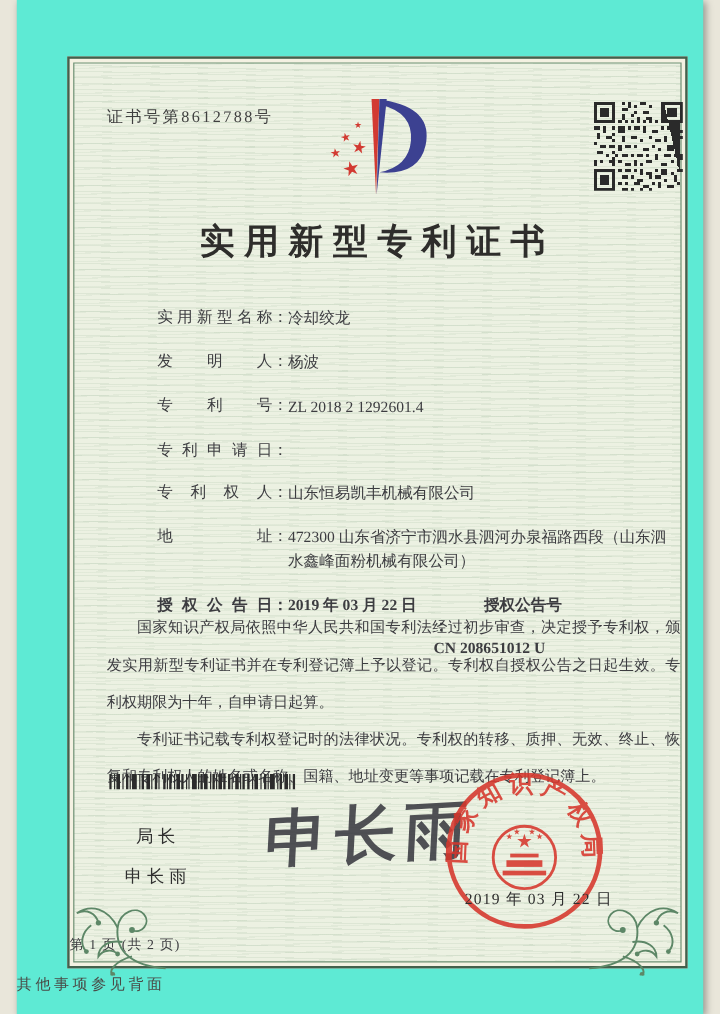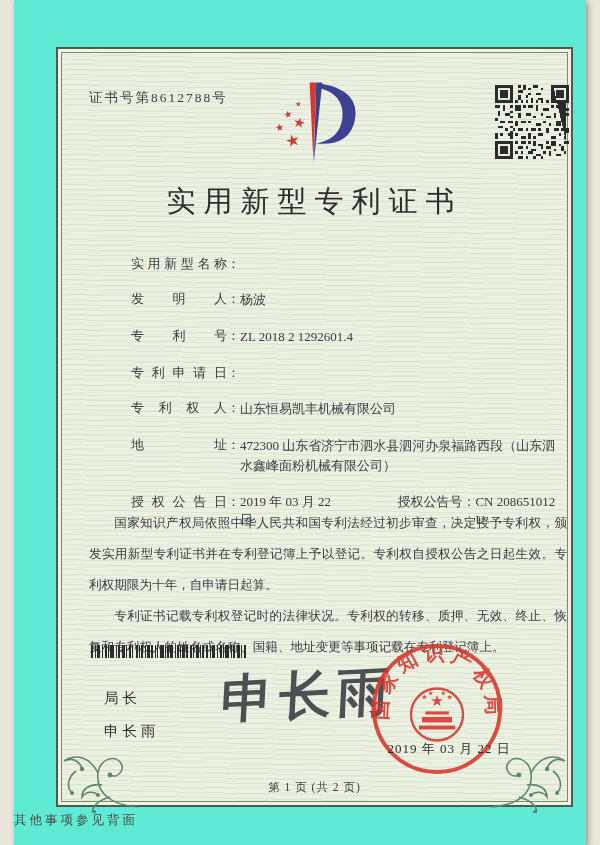--- a/index.html
+++ b/index.html
@@ -26,56 +26,56 @@
       repeating-linear-gradient(-1.8deg, rgba(120,158,122,.09) 0 1px, rgba(0,0,0,0) 1px 7px);
   }
   .cert-no{
     position:absolute;left:31px;top:40px;
     font-size:13.5px;letter-spacing:2px;color:#3f3f3f;
   }
   .logo{position:absolute;left:200px;top:22px;width:122px;height:102px;}
   .qr{position:absolute;left:437px;top:36px;width:74px;height:74px;}
   .title{
     position:absolute;left:0;right:0;top:133px;
-    text-align:center;font-size:29px;font-weight:400;
+    text-align:center;font-size:29px;font-weight:700;
     letter-spacing:8px;color:#2e2d2b;
   }
   .fields{
     position:absolute;left:31px;top:206px;width:474px;
     font-size:13px;color:#3c3c40;
   }
   .field-row{display:flex;line-height:18px;margin-bottom:17px;}
   .fl{flex:0 0 96px;text-align:justify;text-align-last:justify;margin-left:42px;}
   .fc{flex:0 0 13px;}
   .fv{flex:1;line-height:20px;}
-  .grant-row{display:flex;}
+  .grant-row{display:flex;font-weight:bold;}
   .grant-group{display:flex;}
-  .grant-group.second{margin-left:14px;}
+  .grant-group.second{margin-left:14px;flex-direction:column;}
   .grant-group.second .fl{flex:0 0 auto;text-align-last:auto;letter-spacing:0;}
   .body-text{
     position:absolute;left:31px;top:459px;width:478px;
     font-size:12.6px;line-height:31px;color:#3c3c40;text-align:justify;
   }
   .body-text p{margin:0;text-indent:2em;}
   .barcode{position:absolute;left:33px;top:596px;width:155px;height:13px;}
   .sig-labels{position:absolute;left:46px;top:639px;font-size:14.5px;color:#2f2f2f;letter-spacing:4px;}
-  .sig-labels .line{line-height:20px;margin-bottom:13px;}
+  .sig-labels .line{line-height:20px;margin-bottom:13px;text-align:center;}
   .autograph{
     position:absolute;left:150px;top:612px;width:200px;text-align:center;
     font-size:52px;color:#34343c;letter-spacing:6px;
     transform:rotate(-3deg) skewX(-6deg);
     font-weight:600;opacity:.85;
   }
   .seal{position:absolute;left:312px;top:593px;width:134px;height:134px;}
   .seal-date{
     position:absolute;left:316px;top:691px;width:150px;
     font-size:13px;color:#2e2e2e;text-align:center;letter-spacing:1px;
   }
   .page-num{
-    position:absolute;left:0;right:0;top:731px;text-align:center;
+    position:absolute;left:0;right:0;top:731px;text-align:left;
     font-size:11.5px;color:#3c3c40;letter-spacing:1px;
   }
   .footer-note{
     position:absolute;left:0;right:0;top:812px;
     font-size:12.5px;color:#4a4a46;letter-spacing:3px;
   }
   .ornament{position:absolute;width:92px;height:112px;}
   .ornament.bl{left:-6px;bottom:-8px;}
   .ornament.br{right:-6px;bottom:-8px;transform:scaleX(-1);}
 </style>
@@ -118,20 +118,21 @@
         <path d="M8 22h1v1H8zM10 22h2v1h-2zM13 22h1v1h-1zM15 22h1v2h-1zM17 23h2v1h-2zM20 22h1v1h-1zM22 22h2v2h-2zM25 23h1v1h-1zM27 22h2v1h-2zM9 24h2v1H9zM12 24h1v1h-1zM14 25h2v1h-2zM18 24h1v1h-1zM20 24h2v1h-2zM23 25h1v1h-1zM26 24h1v2h-1zM8 26h1v1H8zM10 26h1v1h-1zM13 26h2v1h-2zM16 27h2v1h-2zM19 26h1v1h-1zM21 26h1v2h-1zM24 27h2v1h-2zM27 26h1v1h-1zM9 28h2v1H9zM12 28h1v1h-1zM15 28h1v1h-1zM18 28h1v1h-1z"></path>
       </g>
     </svg>
 
     <div class="title">实用新型专利证书</div>
 
     <div class="fields">
       <div class="field-row">
         <span class="fl">实用新型名称</span>
           <span class="fc">：</span>
+          <span class="fv">冷却绞龙</span>
       </div>
       <div class="field-row">
         <span class="fl">发明人</span>
           <span class="fc">：</span>
           <span class="fv">杨波</span>
       </div>
       <div class="field-row">
         <span class="fl">专利号</span>
           <span class="fc">：</span>
           <span class="fv">ZL 2018 2 1292601.4</span>

